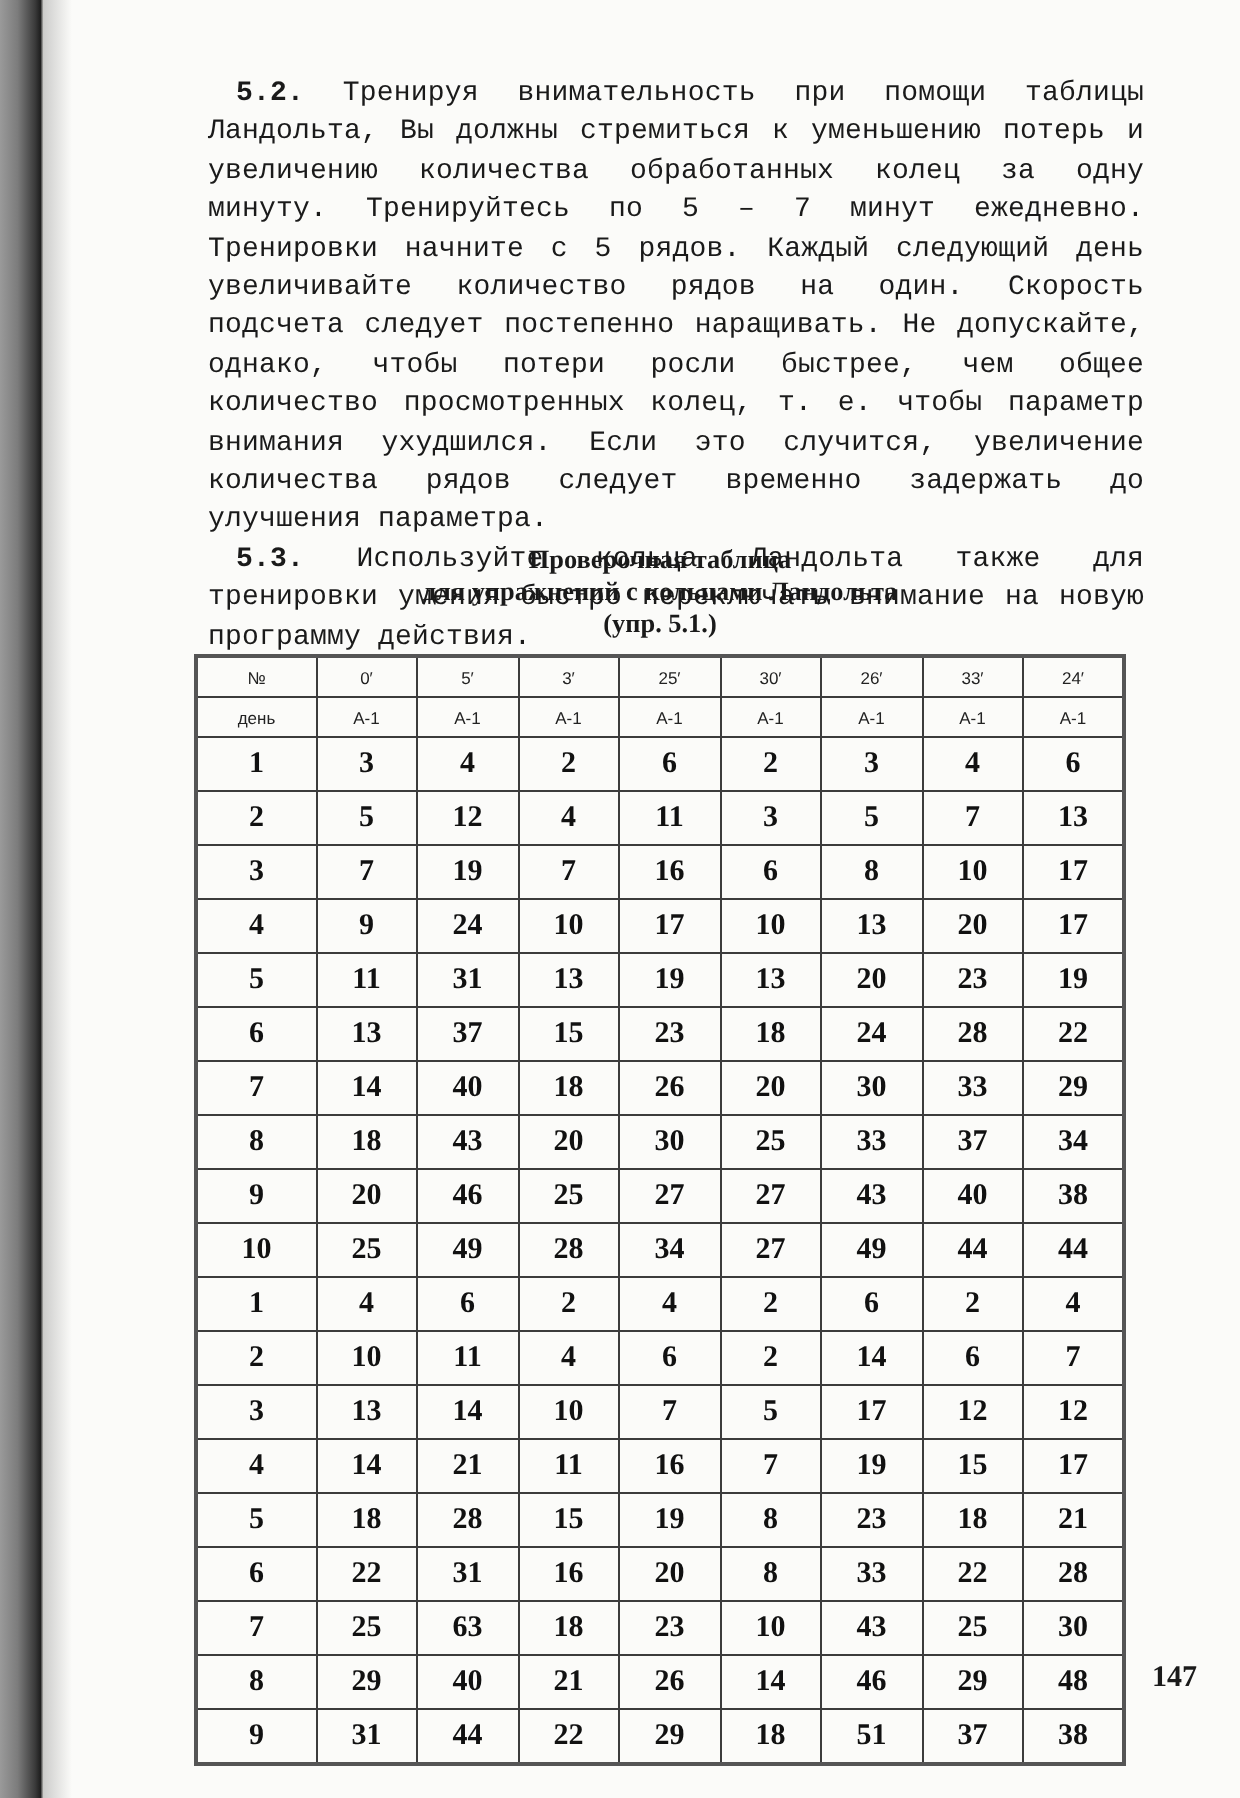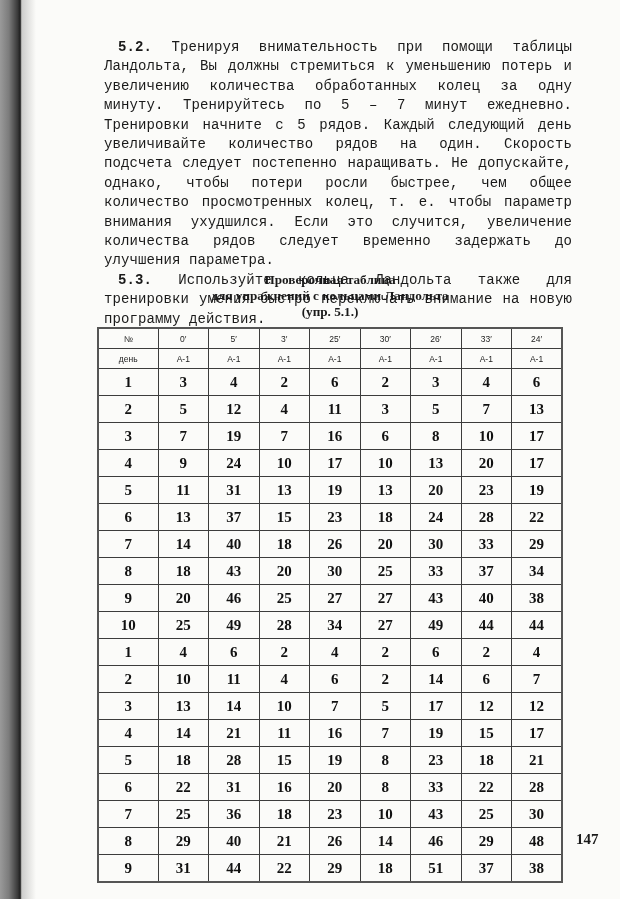--- a/index.html
+++ b/index.html
@@ -276,21 +276,21 @@
         <td>16</td>
         <td>20</td>
         <td>8</td>
         <td>33</td>
         <td>22</td>
         <td>28</td>
       </tr>
       <tr class="data">
         <td>7</td>
         <td>25</td>
-        <td>36</td>
+        <td>63</td>
         <td>18</td>
         <td>23</td>
         <td>10</td>
         <td>43</td>
         <td>25</td>
         <td>30</td>
       </tr>
       <tr class="data">
         <td>8</td>
         <td>29</td>

